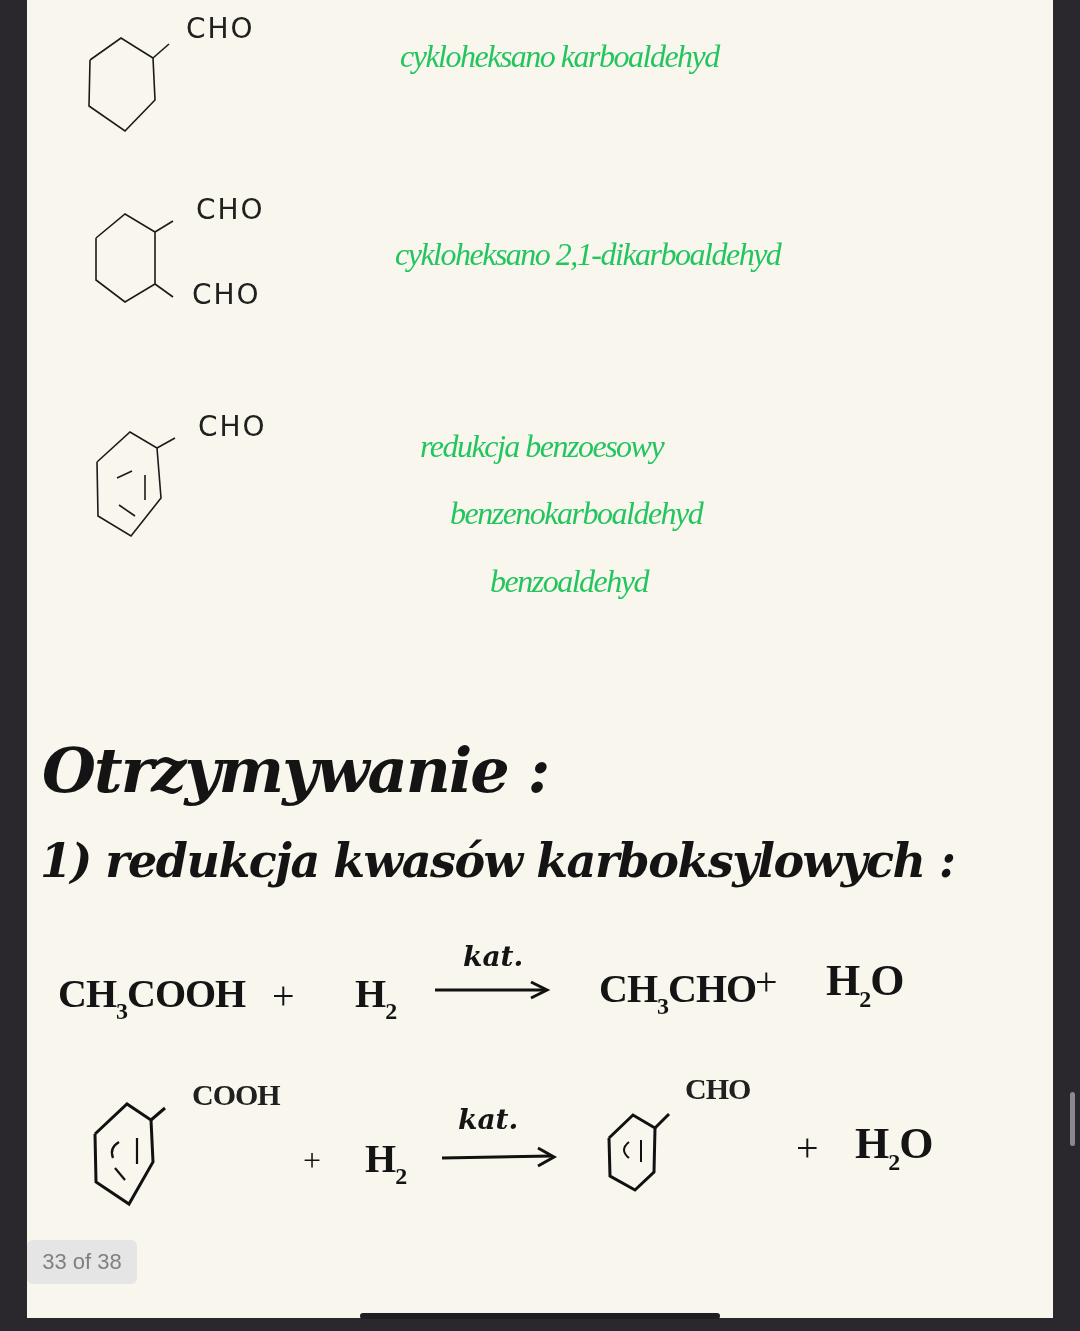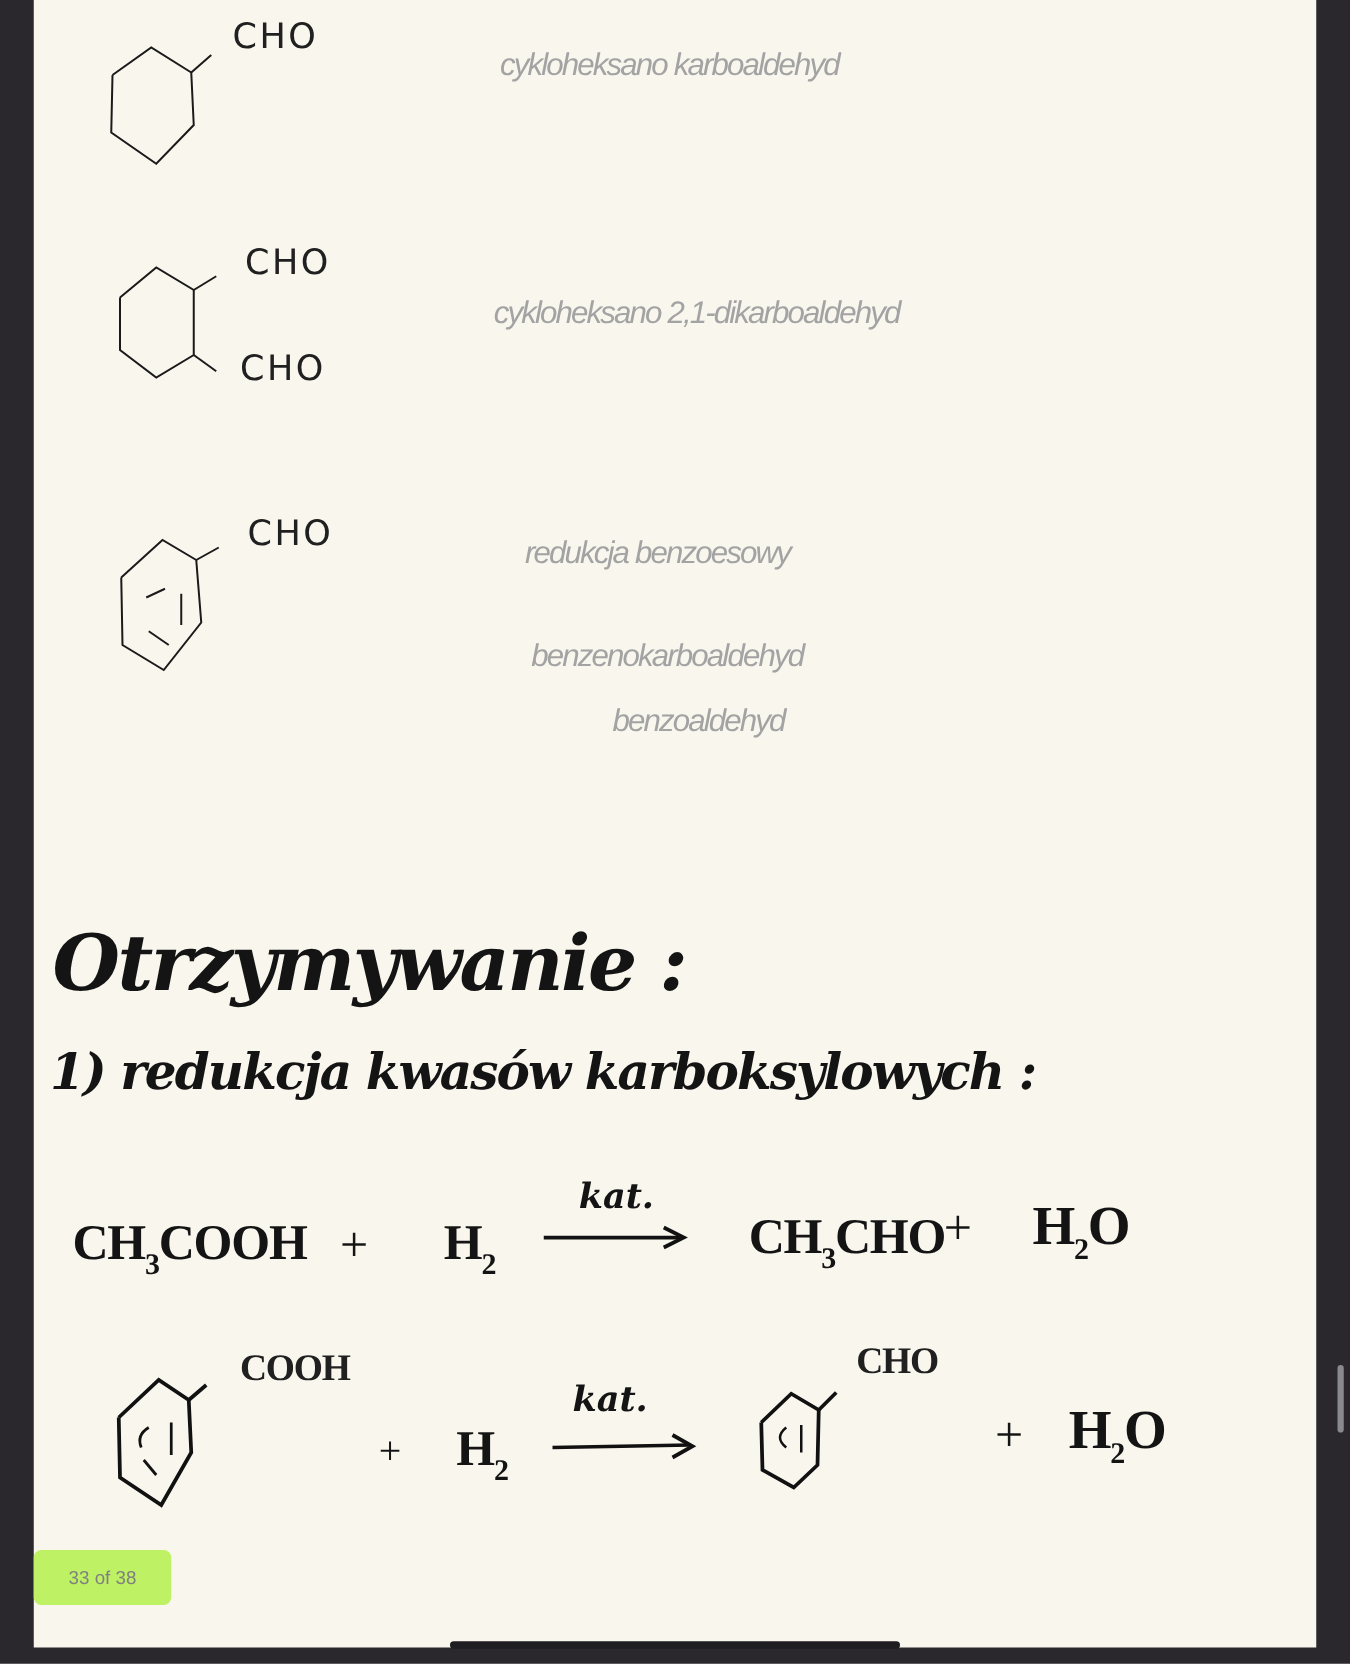--- a/index.html
+++ b/index.html
@@ -12,43 +12,43 @@
     .page {
       position: absolute; left: 27px; top: 0; width: 1026px; height: 1318px;
       background: #f8f6ed;
     }
     .hw {
       position: absolute; color: #141414;
       font-family: Liberation Serif, serif;
       white-space: nowrap;
     }
     .name {
-      font-family: Liberation Sans, sans-serif;
+      font-family: Liberation Serif, serif;
       font-style: italic; font-weight: normal;
-      font-size: 25px; letter-spacing: -1.5px;
-      color: #a3a3a3;
+      font-size: 32px; letter-spacing: -1.5px;
+      color: #22c55e;
     }
     .grp { position: absolute; font-size: 28px; font-weight: normal; color: #202020; letter-spacing: 2px; }
     .heading {
       font-family: "DejaVu Serif", serif; font-style: italic;
       font-size: 62px; font-weight: bold; letter-spacing: -2px;
     }
     .sub {
       font-family: "DejaVu Serif", serif; font-style: italic;
-      font-size: 40px; font-weight: bold; letter-spacing: -1.5px;
+      font-size: 46px; font-weight: bold; letter-spacing: -1.5px;
     }
     .eq { font-size: 40px; font-weight: bold; letter-spacing: -1px; }
     .eq sub { font-size: 24px; vertical-align: -12px; }
     .kat { font-size: 28px; font-weight: bold; font-family: "DejaVu Serif", serif; font-style: italic; text-align: right; }
     svg { position: absolute; overflow: visible; }
     .page-indicator {
       position: absolute; left: 27px; top: 1240px; width: 110px; height: 44px;
-      background: #bef264; border-radius: 6px;
+      background: #e5e5e5; border-radius: 6px;
       display: flex; align-items: center; justify-content: center;
-      font-family: "Liberation Sans", sans-serif; font-size: 15px; color: #808080;
+      font-family: "Liberation Sans", sans-serif; font-size: 22px; color: #808080;
     }
     .scrollbar-v {
       position: absolute; left: 1070px; top: 1092px; width: 5px; height: 54px;
       background: #8a8a8e; border-radius: 3px;
     }
     .home-bar {
       position: absolute; left: 360px; top: 1313px; width: 360px; height: 6px;
       background: #1e1d21; border-radius: 3px;
     }
   </style>
@@ -75,21 +75,21 @@
 
 <svg style="left:95px;top:428px;" width="110" height="110">
   <polyline points="2,34 35,4 62,20 66,70 36,108 3,88 2,34" fill="none" stroke="#1a1a1a" stroke-width="1.6"></polyline>
   <line x1="62" y1="20" x2="80" y2="10" stroke="#1a1a1a" stroke-width="1.6"></line>
   <line x1="22" y1="50" x2="37" y2="43" stroke="#1a1a1a" stroke-width="1.6"></line>
   <line x1="50" y1="47" x2="50" y2="72" stroke="#1a1a1a" stroke-width="1.6"></line>
   <line x1="24" y1="77" x2="40" y2="88" stroke="#1a1a1a" stroke-width="1.6"></line>
 </svg>
 <div class="grp" style="left:198px;top:410px;">CHO</div>
 <div class="hw name" style="left:420px;top:428px;">redukcja benzoesowy</div>
-<div class="hw name" style="left:425px;top:495px;margin-top:16px;">benzenokarboaldehyd</div>
+<div class="hw name" style="left:450px;top:495px;">benzenokarboaldehyd</div>
 <div class="hw name" style="left:490px;top:563px;text-align:center;">benzoaldehyd</div>
 
 <div class="hw heading" style="left:42px;top:734px;">Otrzymywanie :</div>
 <div class="hw sub" style="left:40px;top:834px;">1) redukcja kwasów karboksylowych :</div>
 
 <div>
   <div class="hw eq" style="left:58px;top:970px;"><span>CH</span><sub>3</sub><span>COOH</span></div>
   <div class="hw eq" style="left:272px;top:972px;font-weight:normal;">+</div>
   <div class="hw eq" style="left:355px;top:970px;"><span>H</span><sub>2</sub></div>
   <div class="hw kat" style="left:463px;top:940px;">kat.</div>

